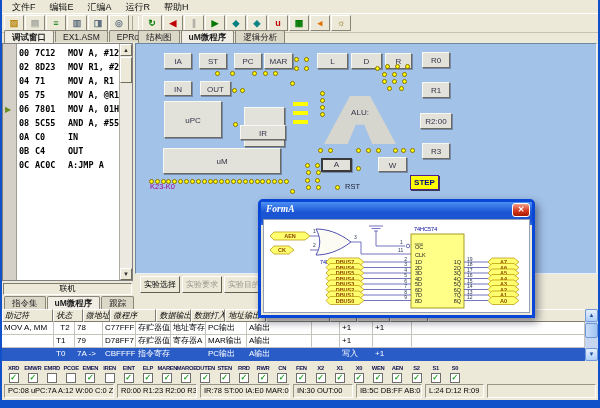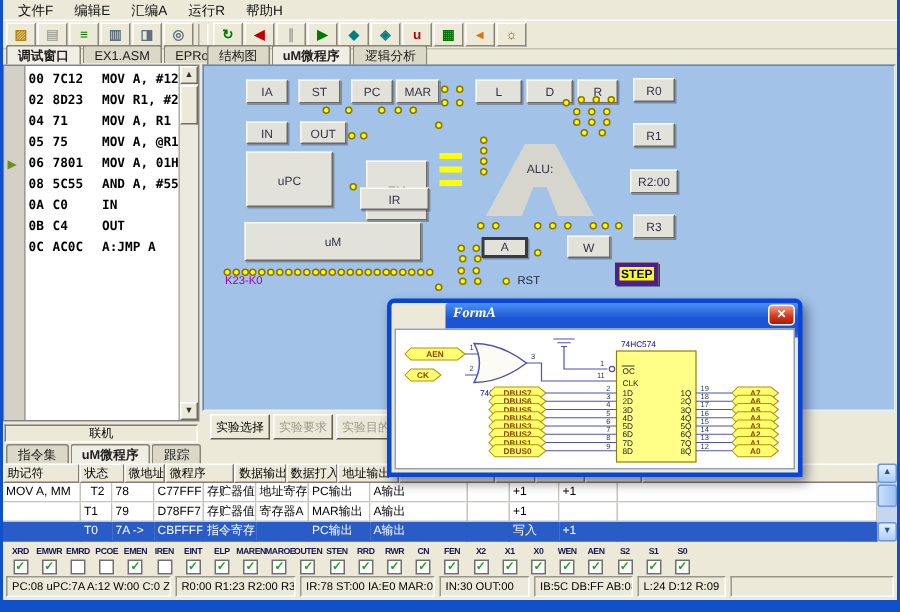--- a/index.html
+++ b/index.html
@@ -43,32 +43,32 @@
   .blk{position:absolute;background:#E2E2DA;border:1px solid #6A6A62;border-top-color:#F8F8F2;border-left-color:#F8F8F2;
        box-shadow:1px 1px 0 rgba(40,40,60,.35);font-size:8px;color:#33334A;text-align:center;box-sizing:border-box;}
   .blk.alu{background:#D6D6CE;border:none;box-shadow:none;
        clip-path:polygon(36% 0,64% 0,100% 100%,67% 100%,56% 60%,44% 60%,33% 100%,0 100%);}
   .blk.areg{border:2px solid #3A3A3A;}
   .led{position:absolute;width:5px;height:5px;border-radius:50%;background:#FFFF00;border:1px solid #8A7000;box-sizing:border-box;}
   .bar{position:absolute;width:15px;height:4px;background:#FFFF00;}
   .dlabel{position:absolute;font-size:7.5px;}
   .k23{color:#A000A0;}
   .rst{color:#24243A;}
-  .stepbtn{position:absolute;background:#FFFF00;border:3px solid #4c1d95;color:#000080;font-weight:bold;
+  .stepbtn{position:absolute;background:#FFFF00;border:1px solid #4c1d95;color:#000080;font-weight:bold;
            font-size:8px;text-align:center;box-shadow:1px 1px 0 #3A3A52;padding:0;}
   
   .expbar{position:absolute;left:138px;top:276px;display:flex;gap:2px;}
   .xbtn{font-size:8px;padding:2px 3px;background:#ECE9D8;border:1px solid;border-color:#FFF #605C50 #605C50 #FFF;color:#000;}
   .xbtn.dis{color:#9C9890;}
   
   .gridwrap{position:absolute;left:0;top:309px;width:596px;}
   .trow{display:flex;height:13px;}
   .cell{box-sizing:border-box;height:13px;line-height:12px;font-size:8px;padding-left:2px;overflow:hidden;
         white-space:nowrap;background:#FFF;border-right:1px solid #C4C4BC;border-bottom:1px solid #C4C4BC;color:#000;}
-  .hcell{background:#ECE9D8;border:1px solid;border-color:#FFF #807C70 #807C70 #FFF;}
+  .hcell{background:#ECE9D8;border:1px solid;border-color:#FFF #807C70 #807C70 #FFF;font-style:italic;}
   .trow.sel .cell{background:#2A5CC8;color:#FFF;border-color:#2A5CC8;}
   .gscroll{position:absolute;left:583px;top:0;width:13px;height:52px;background:#C6D6F0;box-sizing:border-box;}
   .gsbtn{height:13px;background:linear-gradient(#E6F0FC,#AECEF8);border:1px solid #7098D8;border-radius:2px;
          font-size:6px;line-height:11px;text-align:center;color:#2050A0;box-sizing:border-box;}
   .gsdown{position:absolute;bottom:0;left:0;right:0;}
   .gsthumb{position:absolute;left:0;right:0;top:14px;height:15px;background:linear-gradient(90deg,#CADEFA,#9EC2F2);
          border:1px solid #7098D8;border-radius:2px;box-sizing:border-box;}
   
   .sigrow{position:absolute;left:2px;top:365px;width:462px;display:flex;}
   .sig{width:19.2px;text-align:center;flex:none;}
@@ -79,21 +79,21 @@
   .statusbar{position:absolute;left:2px;top:384px;right:2px;height:14px;display:flex;gap:3px;}
   .sseg{box-sizing:border-box;border:1px solid;border-color:#9A968A #FFF #FFF #9A968A;background:#ECE9D8;
         font-size:7.5px;line-height:12px;padding-left:3px;white-space:nowrap;overflow:hidden;flex:none;}
   .sfill{flex:1;}
   .bborder{position:absolute;left:-2px;right:-2px;top:400px;height:8px;background:#1050C8;}
   
   .dialog{position:absolute;left:256px;top:199px;width:277px;height:119px;z-index:50;box-sizing:border-box;
           border:3px solid #0846D8;border-radius:5px 5px 0 0;background:#ECE9D8;box-shadow:3px 4px 8px rgba(0,0,30,.45);}
   .dtitle{height:23px;background:linear-gradient(180deg,#4A90F4,#1B55D3 45%,#1B55D3 80%,#2E6AE0);color:#FFF;
           font-style:italic;font-weight:bold;font-size:9.5px;line-height:15px;padding-left:5px;
-          font-family:"Liberation Serif",serif;display:flex;border-radius:2px 2px 0 0;margin-left:36px;}
+          font-family:"Liberation Serif",serif;display:flex;border-radius:2px 2px 0 0;}
   .dclose{margin-left:auto;margin-right:2px;margin-top:1px;width:16px;height:12px;border-radius:3px;
           background:linear-gradient(#F4A088,#D83820 55%,#A81C00);border:1px solid #FFF;color:#FFF;
           font-size:8px;line-height:11px;text-align:center;font-style:normal;font-family:"Liberation Sans",sans-serif;}
   .dbody{position:absolute;left:2px;right:2px;top:17px;bottom:2px;background:#FFFFFF;border:1px solid #93A0B4;}
   .dbody svg{position:absolute;left:0;top:0;}
   
   .wire{stroke:#5050B0;stroke-width:.8;fill:none;}
   .flag{fill:#FFFF70;stroke:#B89000;stroke-width:.7;}
   .ftext{font-size:5.5px;fill:#8B4500;font-weight:bold;}
   .pin{font-size:5px;fill:#283850;}

